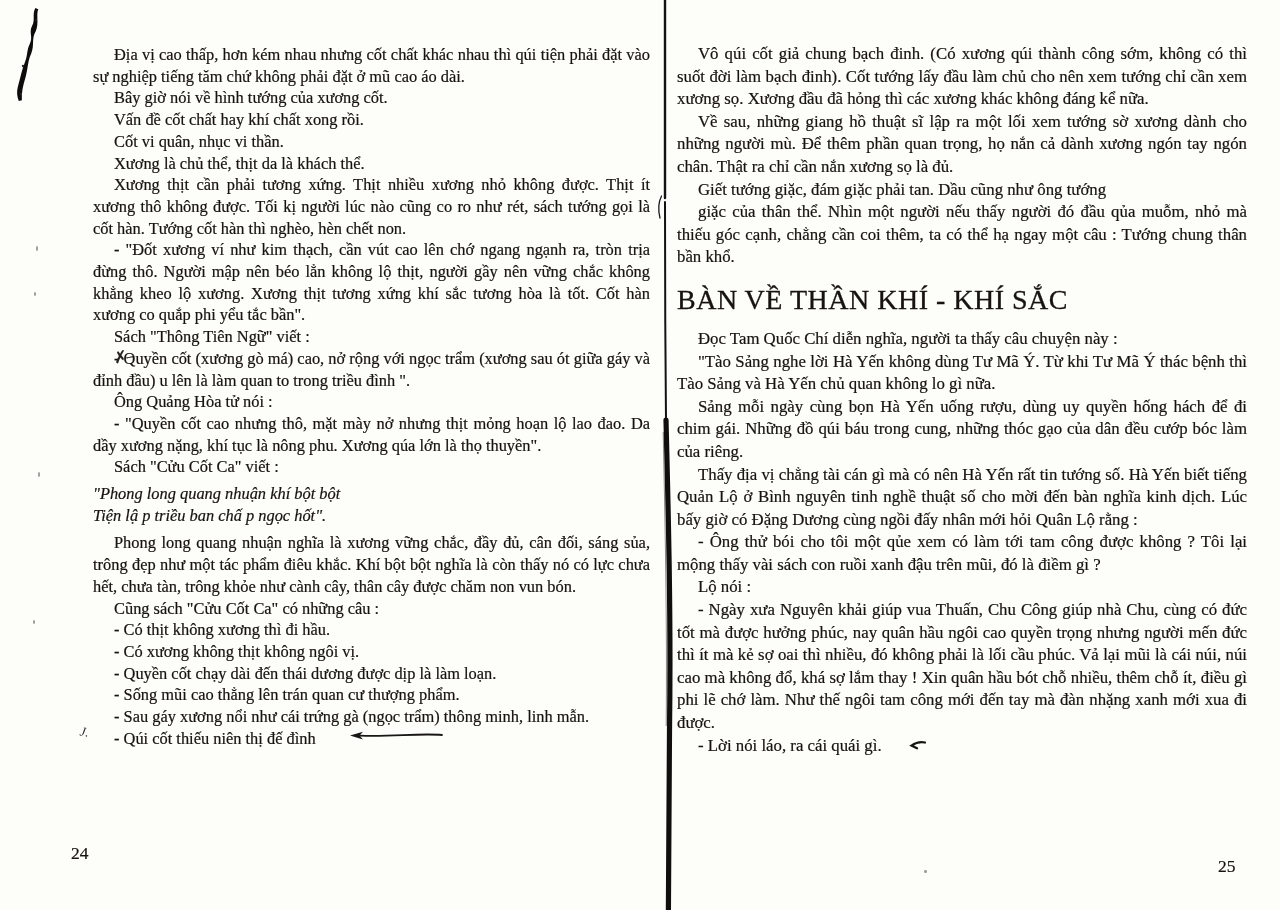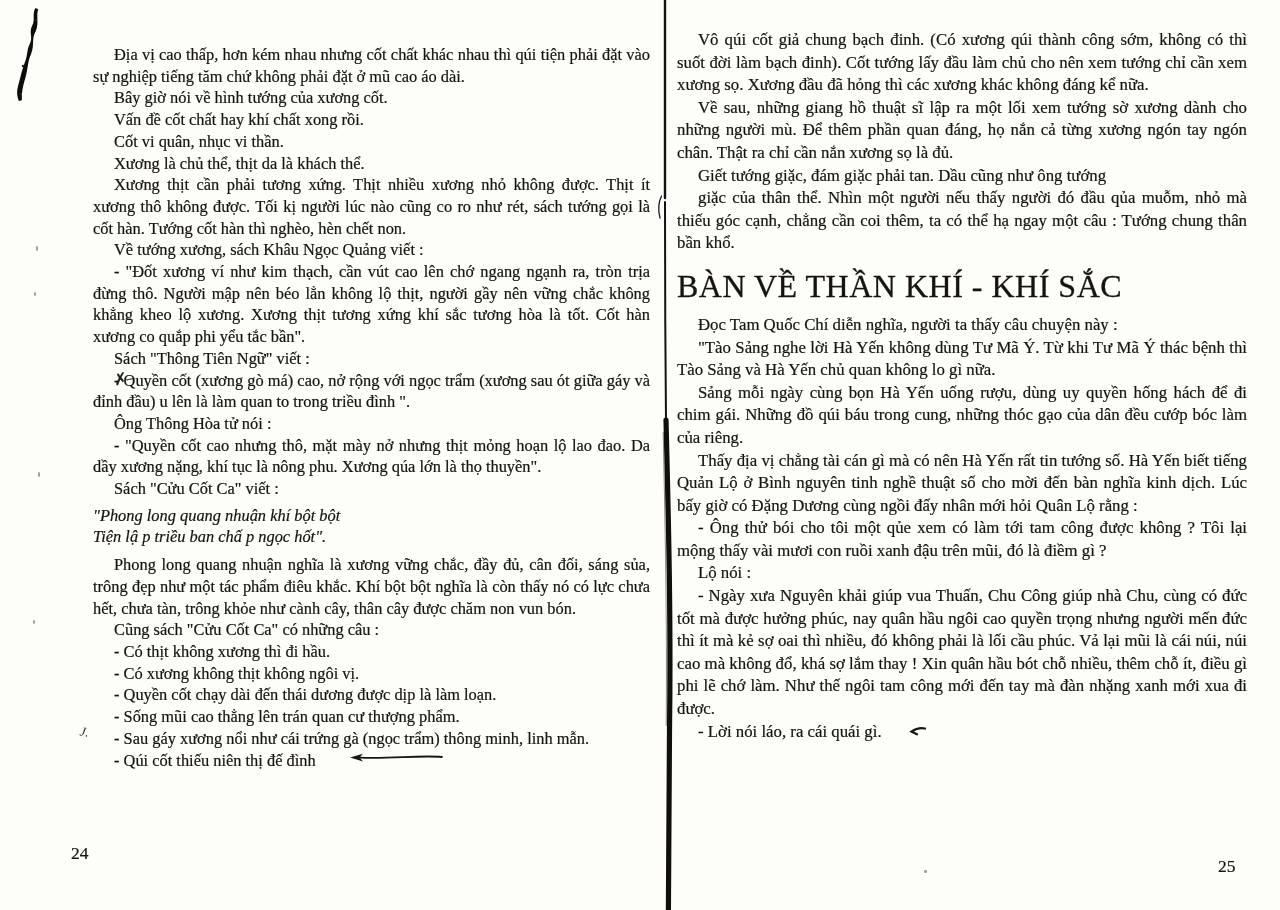--- a/index.html
+++ b/index.html
@@ -5,28 +5,28 @@
   html,body{margin:0;padding:0;}
   body{
     width:1280px;height:910px;position:relative;overflow:hidden;
     background:#fdfdfa;
     font-family:"Liberation Serif","DejaVu Serif",serif;
     color:#17130f;
   }
   .page{position:absolute;top:0;-webkit-text-stroke:0.2px #17130f;}
   .page p{margin:0;text-align:justify;}
   .page-left{left:93px;top:44px;width:557px;font-size:16.4px;line-height:21.7px;}
-  .page-right{left:677px;top:29px;width:570px;font-size:16.8px;line-height:22.6px;}
+  .page-right{left:677px;top:43px;width:570px;font-size:16.8px;line-height:22.6px;}
   .indent{text-indent:21px;}
   .rel{position:relative;}
   .verse{text-align:center;font-style:italic;text-indent:0;}
   .verse.first{margin-top:5px;}
   .verse.last{margin-bottom:6px;}
   h1.section{
-    font-weight:normal;font-size:32px;line-height:36px;letter-spacing:0.5px;
+    font-weight:normal;font-size:28px;line-height:36px;letter-spacing:0.5px;
     margin:13px 0 10px 0;-webkit-text-stroke:0.3px #17130f;
   }
   .wavy{
     text-decoration-style:wavy;
     text-decoration-thickness:0.9px;text-underline-offset:3px;
     text-decoration-color:#3a332b;
   }
   .pen-x{
     position:absolute;left:0px;top:0px;font-size:16px;font-style:normal;
     transform:rotate(-10deg);color:#24201b;letter-spacing:-2px;
@@ -70,57 +70,56 @@
 
 <span class="jdot">J.</span>
 
 <div class="page page-left">
   <p class="indent">Địa vị cao thấp, hơn kém nhau nhưng cốt chất khác nhau thì qúi tiện phải đặt vào sự nghiệp tiếng tăm chứ không phải đặt ở mũ cao áo dài.</p>
   <p class="indent">Bây giờ nói về hình tướng của xương cốt.</p>
   <p class="indent">Vấn đề cốt chất hay khí chất xong rồi.</p>
   <p class="indent">Cốt vi quân, nhục vi thần.</p>
   <p class="indent">Xương là chủ thể, thịt da là khách thể.</p>
   <p class="indent">Xương thịt cần phải tương xứng. Thịt nhiều xương nhỏ không được. Thịt ít xương thô không được. Tối kị người lúc nào cũng co ro như rét, sách tướng gọi là cốt hàn. Tướng cốt hàn thì nghèo, hèn chết non.</p>
-  <p class="indent">Về tướng xương, sách Khâu Ngọc Quảng viết :</p>
   <p class="indent">- "Đốt xương ví như kim thạch, cần vút cao lên chớ ngang ngạnh ra, tròn trịa đừng thô. Người mập nên béo lẳn không lộ thịt, người gầy nên vững chắc không khẳng kheo lộ xương. Xương thịt tương xứng khí sắc tương hòa là tốt. Cốt hàn xương co quắp phi yểu tắc bần".</p>
   <p class="indent">Sách "Thông Tiên Ngữ" viết :</p>
 
   <p class="indent rel"><span class="pen-x">✗‒</span><span>- </span><span class="wavy">Quyền cốt</span><span> (xương gò má) cao, nở rộng với ngọc trẩm (xương sau ót giữa gáy và đỉnh đầu) u lên là làm </span><span class="wavy">quan to trong triều đình</span><span> ".</span></p>
 
-  <p class="indent">Ông Thông Hòa tử nói :</p>
+  <p class="indent">Ông Quảng Hòa tử nói :</p>
   <p class="indent">- "Quyền cốt cao nhưng thô, mặt mày nở nhưng thịt mỏng hoạn lộ lao đao. Da dầy xương nặng, khí tục là nông phu. Xương qúa lớn là thọ thuyền".</p>
   <p class="indent">Sách "Cửu Cốt Ca" viết :</p>
   <p class="verse first">"Phong long quang nhuận khí bột bột</p>
   <p class="verse last">Tiện lậ p triều ban chấ p ngọc hốt".</p>
   <p class="indent">Phong long quang nhuận nghĩa là xương vững chắc, đầy đủ, cân đối, sáng sủa, trông đẹp như một tác phẩm điêu khắc. Khí bột bột nghĩa là còn thấy nó có lực chưa hết, chưa tàn, trông khỏe như cành cây, thân cây được chăm non vun bón.</p>
   <p class="indent">Cũng sách "Cửu Cốt Ca" có những câu :</p>
   <p class="indent">- Có thịt không xương thì đi hầu.</p>
   <p class="indent">- Có xương không thịt không ngôi vị.</p>
   <p class="indent">- Quyền cốt chạy dài đến thái dương được dịp là làm loạn.</p>
   <p class="indent">- Sống mũi cao thẳng lên trán quan cư thượng phẩm.</p>
   <p class="indent">- Sau gáy xương nổi như cái trứng gà (ngọc trẩm) thông minh, linh mẫn.</p>
   <p class="indent"><span>- Qúi cốt thiếu niên thị đế đình</span><svg class="margin-arrow" width="100" height="12" viewBox="0 0 100 12">
       <path d="M96 5 C74 3 44 7 14 5.6" stroke="#191715" stroke-width="1.8" fill="none" stroke-linecap="round"></path>
       <path d="M4 5.6 L17 1.8 L13.6 5.6 L17 9.4 Z" fill="#191715"></path>
     </svg></p>
 </div>
 <span class="pgnum pgnum-left">24</span>
 
 <div class="page page-right">
   <p class="indent">Vô qúi cốt giả chung bạch đinh. (Có xương qúi thành công sớm, không có thì suốt đời làm bạch đinh). Cốt tướng lấy đầu làm chủ cho nên xem tướng chỉ cần xem xương sọ. Xương đầu đã hỏng thì các xương khác không đáng kể nữa.</p>
-  <p class="indent">Về sau, những giang hồ thuật sĩ lập ra một lối xem tướng sờ xương dành cho những người mù. Để thêm phần quan đáng, họ nắn cả từng xương ngón tay ngón chân. Thật ra chỉ cần nắn xương sọ là đủ.</p>
+  <p class="indent">Về sau, những giang hồ thuật sĩ lập ra một lối xem tướng sờ xương dành cho những người mù. Để thêm phần quan trọng, họ nắn cả dành xương ngón tay ngón chân. Thật ra chỉ cần nắn xương sọ là đủ.</p>
   <p class="indent">Giết tướng giặc, đám giặc phải tan. Dầu cũng như ông tướng</p>
   <p class="indent">giặc của thân thể. Nhìn một người nếu thấy người đó đầu qủa muỗm, nhỏ mà thiếu góc cạnh, chẳng cần coi thêm, ta có thể hạ ngay một câu : Tướng chung thân bần khổ.</p>
 
   <h1 class="section">BÀN VỀ THẦN KHÍ - KHÍ SẮC</h1>
 
   <p class="indent">Đọc Tam Quốc Chí diễn nghĩa, người ta thấy câu chuyện này :</p>
   <p class="indent">"Tào Sảng nghe lời Hà Yến không dùng Tư Mã Ý. Từ khi Tư Mã Ý thác bệnh thì Tào Sảng và Hà Yến chủ quan không lo gì nữa.</p>
   <p class="indent">Sảng mỗi ngày cùng bọn Hà Yến uống rượu, dùng uy quyền hống hách để đi chim gái. Những đồ qúi báu trong cung, những thóc gạo của dân đều cướp bóc làm của riêng.</p>
   <p class="indent">Thấy địa vị chẳng tài cán gì mà có nên Hà Yến rất tin tướng số. Hà Yến biết tiếng Quản Lộ ở Bình nguyên tinh nghề thuật số cho mời đến bàn nghĩa kinh dịch. Lúc bấy giờ có Đặng Dương cùng ngồi đấy nhân mới hỏi Quân Lộ rằng :</p>
-  <p class="indent">- Ông thử bói cho tôi một qủe xem có làm tới tam công được không ? Tôi lại mộng thấy vài mươi con ruồi xanh đậu trên mũi, đó là điềm gì ?</p>
+  <p class="indent">- Ông thử bói cho tôi một qủe xem có làm tới tam công được không ? Tôi lại mộng thấy vài sách con ruồi xanh đậu trên mũi, đó là điềm gì ?</p>
   <p class="indent">Lộ nói :</p>
   <p class="indent">- Ngày xưa Nguyên khải giúp vua Thuấn, Chu Công giúp nhà Chu, cùng có đức tốt mà được hưởng phúc, nay quân hầu ngôi cao quyền trọng nhưng người mến đức thì ít mà kẻ sợ oai thì nhiều, đó không phải là lối cầu phúc. Vả lại mũi là cái núi, núi cao mà không đổ, khá sợ lắm thay ! Xin quân hầu bót chỗ nhiều, thêm chỗ ít, điều gì phi lẽ chớ làm. Như thế ngôi tam công mới đến tay mà đàn nhặng xanh mới xua đi được.</p>
   <p class="indent"><span>- Lời nói láo, ra cái quái gì.</span><svg class="flick" width="18" height="11" viewBox="0 0 18 11">
       <path d="M17 2.5 C12 1.2 8 2.4 3.5 5.6 L9 8.2" stroke="#171512" stroke-width="2.3" fill="none" stroke-linecap="round"></path>
     </svg></p>
 </div>
 <span class="pgnum pgnum-right">25</span>
 
 </body></html>

